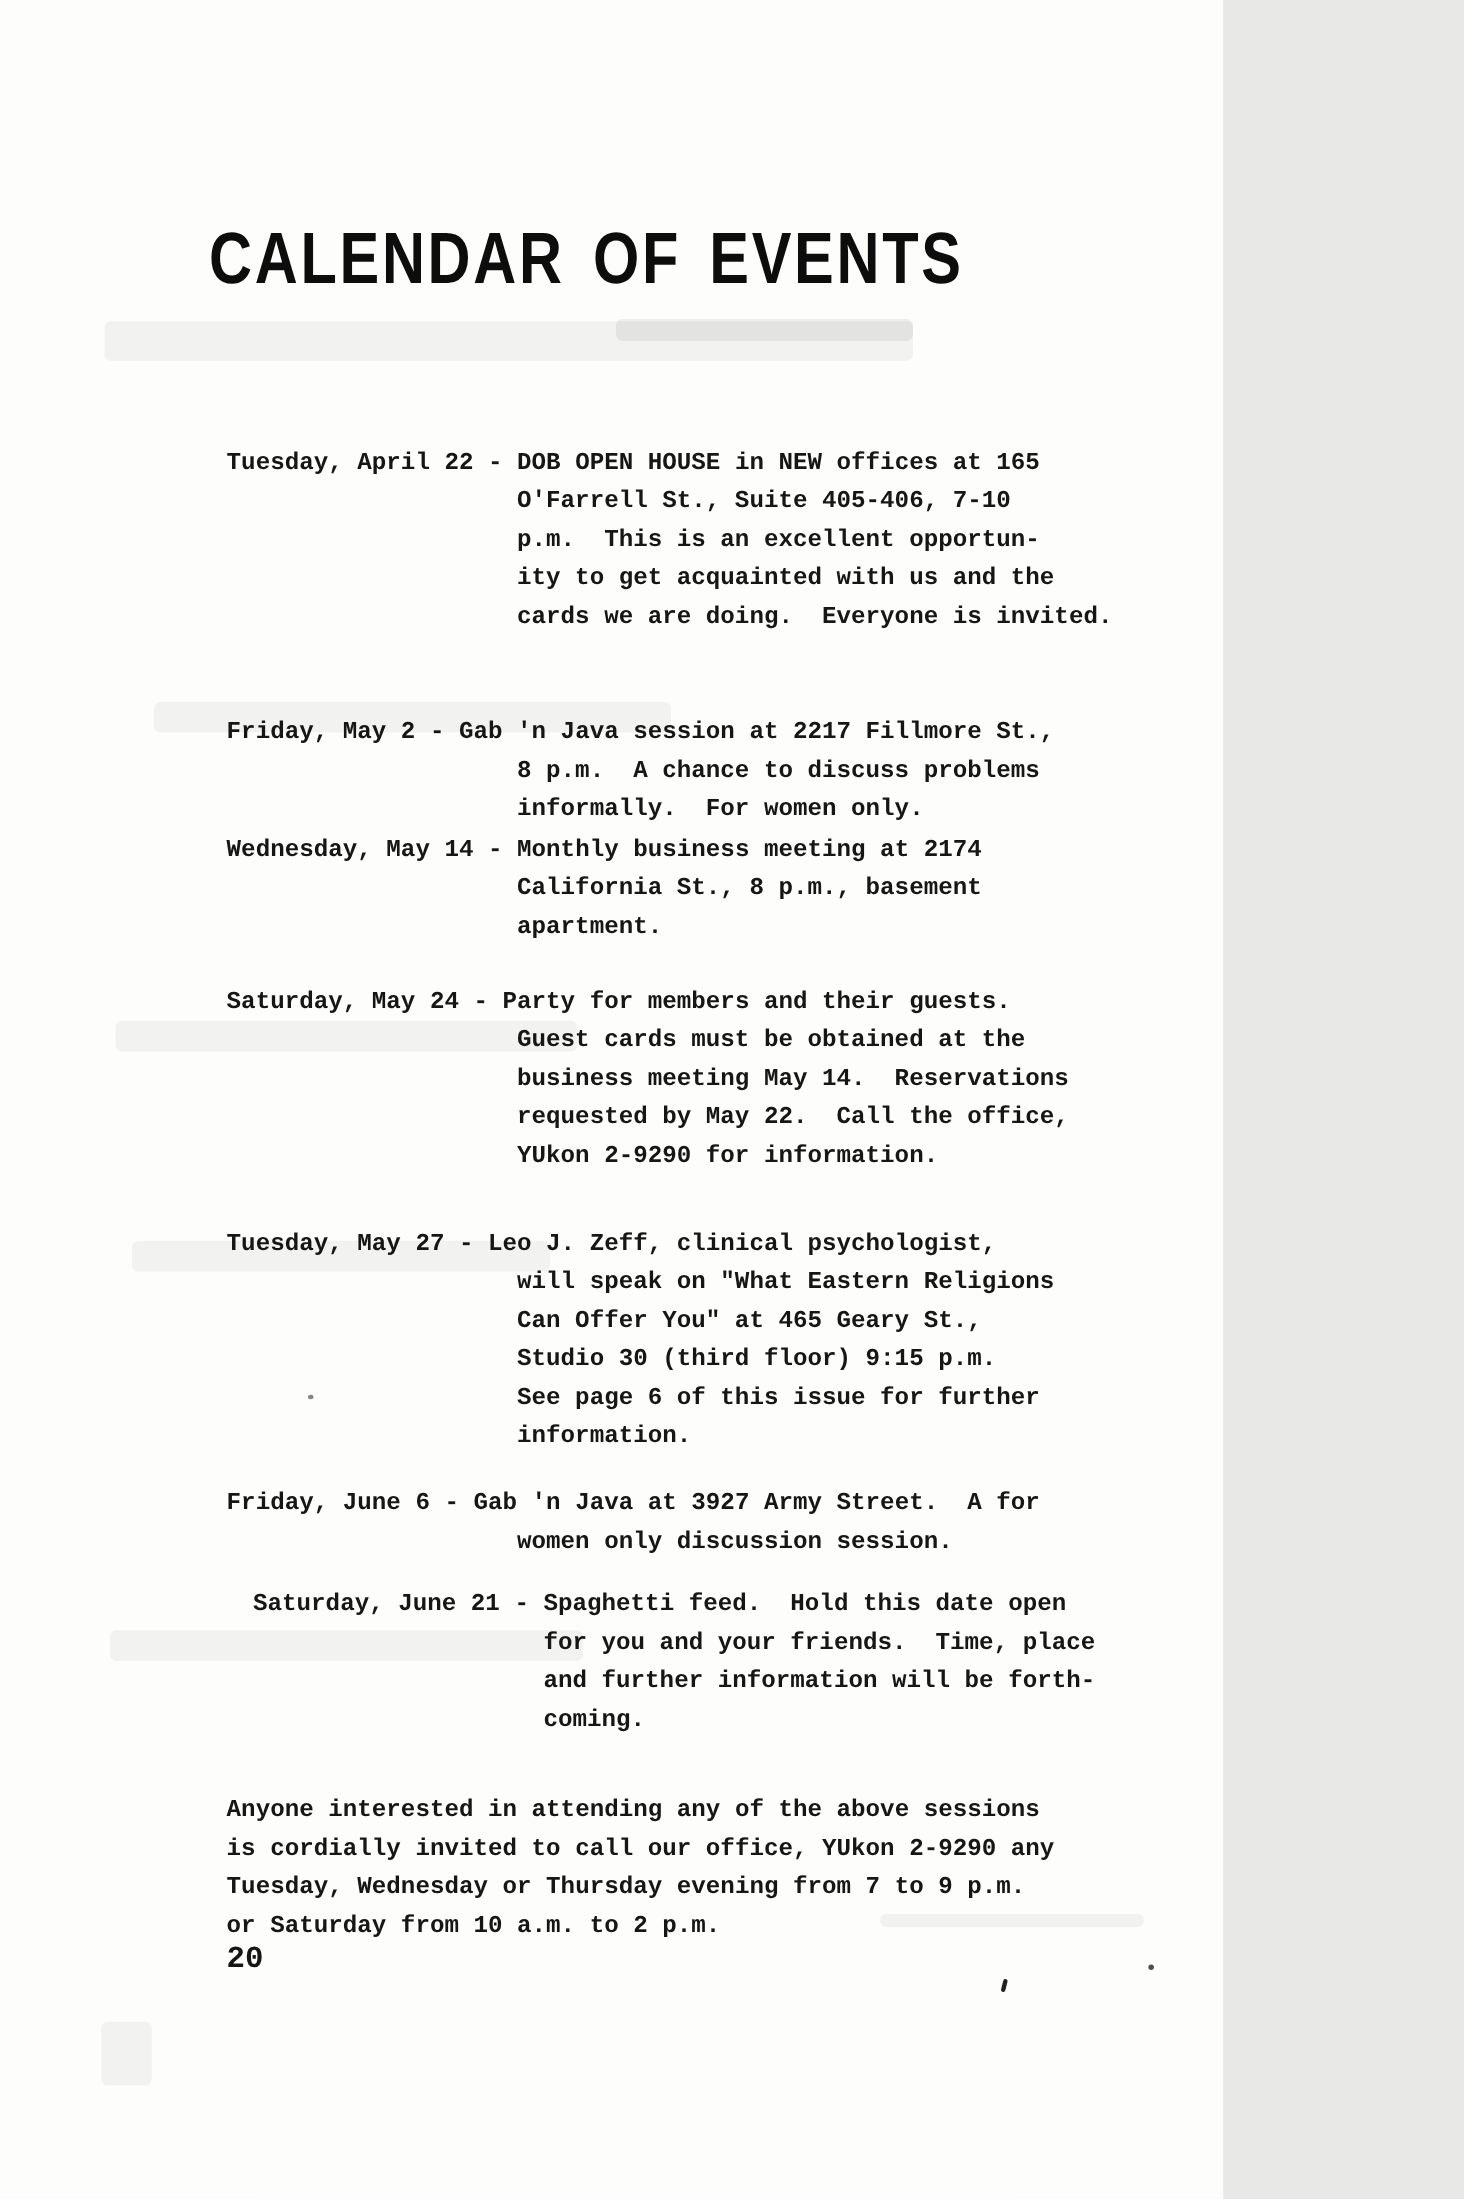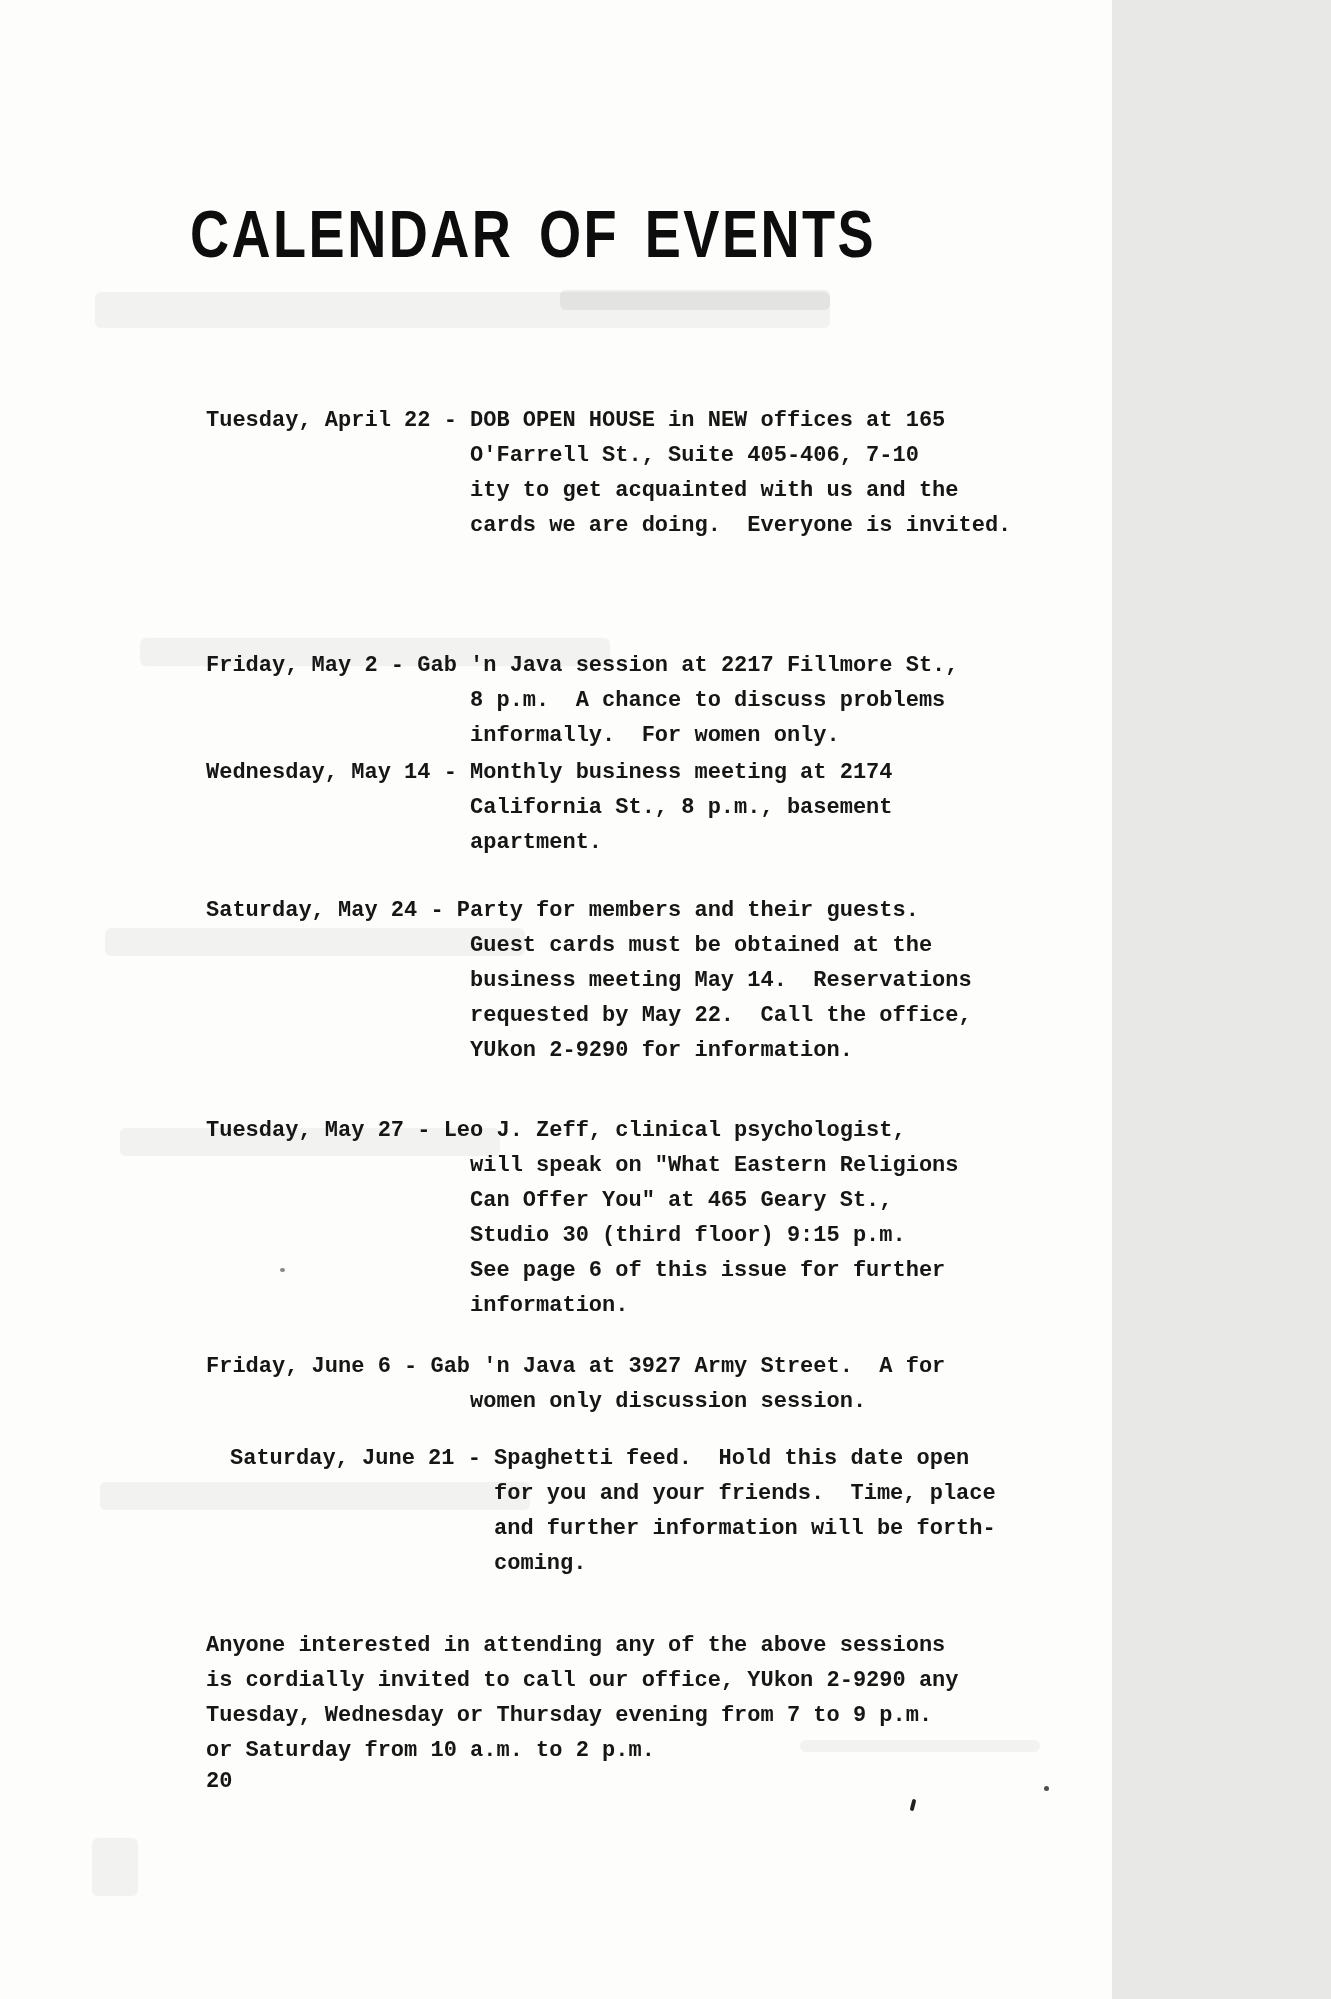--- a/index.html
+++ b/index.html
@@ -36,21 +36,21 @@
   .line {
     white-space: pre;
     line-height: 35px;
     height: 35px;
   }
   .cont { padding-left: 20ch; }
   .pagenum {
     position: absolute;
     left: 206px;
     top: 1764px;
-    font-size: 22px;
+    font-size: 28px;
     font-weight: 700;
     line-height: 35px;
     white-space: pre;
   }
   
   .smudge {
     position: absolute;
     background: rgba(40, 40, 40, 0.05);
     border-radius: 6px;
   }
@@ -93,20 +93,21 @@
   <div class="smudge" style="left:120px; top:1128px; width:380px; height:28px;"></div>
   <div class="smudge" style="left:100px; top:1482px; width:430px; height:28px;"></div>
   <div class="smudge" style="left:800px; top:1740px; width:240px; height:12px;"></div>
   <div class="smudge" style="left:92px;  top:1838px; width:46px;  height:58px;"></div>
 
   <div class="edge-line"></div>
 
   <div class="block" style="top:403px;">
     <div class="line">Tuesday, April 22 - DOB OPEN HOUSE in NEW offices at 165</div>
     <div class="line cont">O'Farrell St., Suite 405-406, 7-10</div>
+    <div class="line cont">p.m.  This is an excellent opportun-</div>
     <div class="line cont">ity to get acquainted with us and the</div>
     <div class="line cont">cards we are doing.  Everyone is invited.</div>
   </div>
 
   <div class="block" style="top:648px;">
     <div class="line">Friday, May 2 - Gab 'n Java session at 2217 Fillmore St.,</div>
     <div class="line cont">8 p.m.  A chance to discuss problems</div>
     <div class="line cont">informally.  For women only.</div>
   </div>
 

